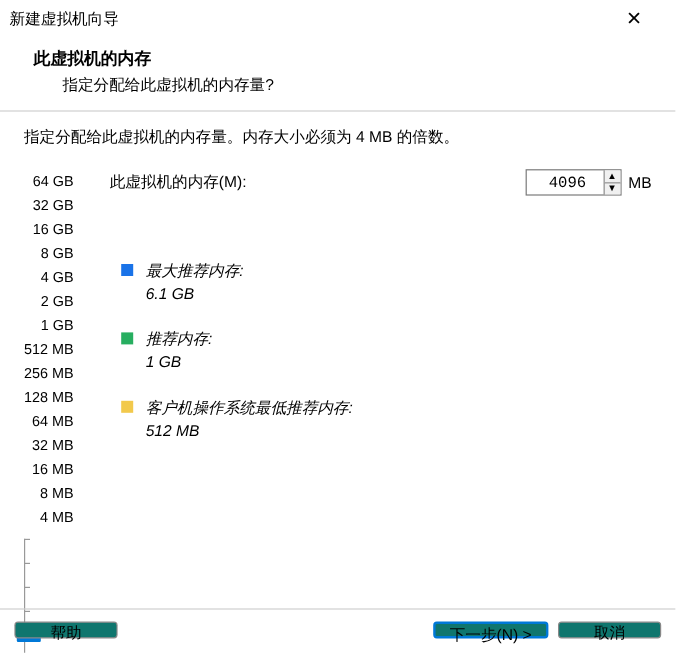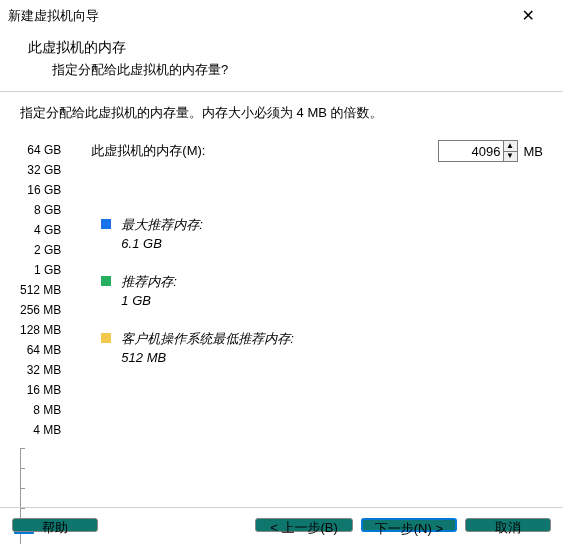--- a/index.html
+++ b/index.html
@@ -23,21 +23,21 @@
   }
   .close-x {
     font-size: 16px;
     padding: 2px 6px;
     cursor: pointer;
   }
   .header {
     padding: 8px 28px 12px 28px;
   }
   .header-title {
-    font-weight: normal;
+    font-weight: bold;
     font-size: 14px;
     margin-bottom: 4px;
   }
   .header-sub {
     padding-left: 24px;
   }
   .divider-top {
     border-top: 1px solid #d0d0d0;
     margin: 0;
   }
@@ -117,23 +117,24 @@
   .spin-group {
     display: flex;
     align-items: center;
     gap: 6px;
   }
   .spin-input {
     width: 80px;
     height: 22px;
     border: 1px solid #7a7a7a;
     text-align: right;
-    padding-right: 16px;
+    padding-right: 28px;
     font-size: 13px;
     position: relative;
+    font-family: Liberation Mono, monospace;
   }
   .spin-wrap { position: relative; display: inline-block; }
   .spin-btns {
     position: absolute;
     right: 1px; top: 1px; bottom: 1px;
     width: 14px;
     display: flex;
     flex-direction: column;
     border-left: 1px solid #7a7a7a;
   }
@@ -295,16 +296,15 @@
           <div class="line2">512 MB</div>
         </div>
       </div>
     </div>
   </div>
 </div>
 
 <div class="footer">
   <button class="btn">帮助</button>
   <div class="spacer"></div>
-  <button class="btn">&lt; 上一步(B)</button>
   <button class="btn btn-primary">下一步(N) &gt;</button>
   <button class="btn">取消</button>
 </div>
 
 </body></html>

